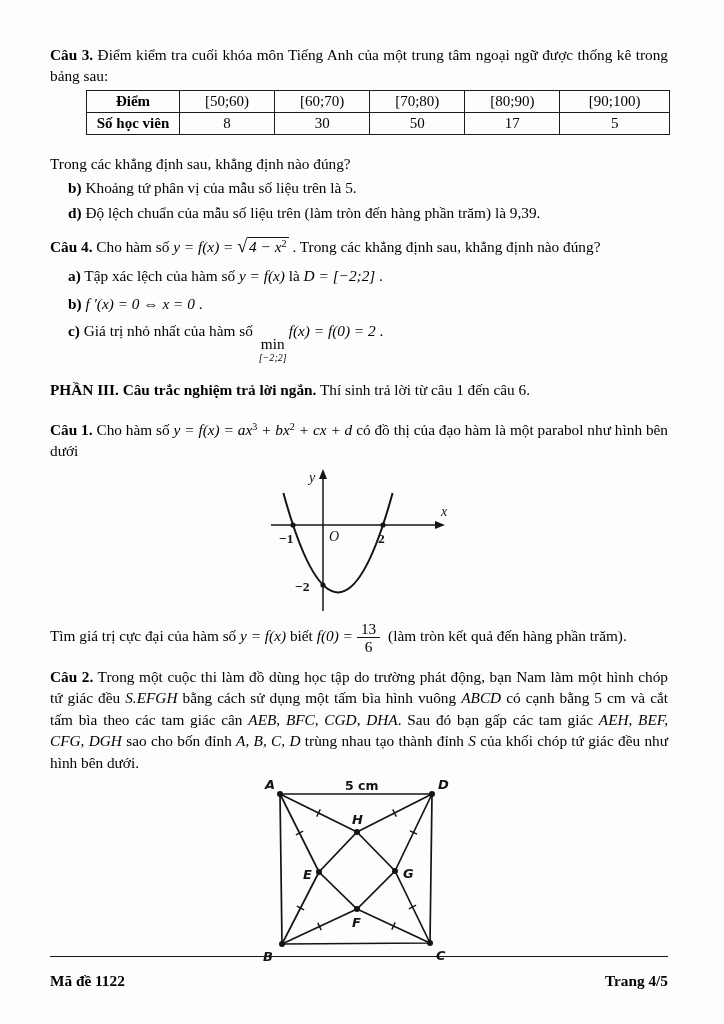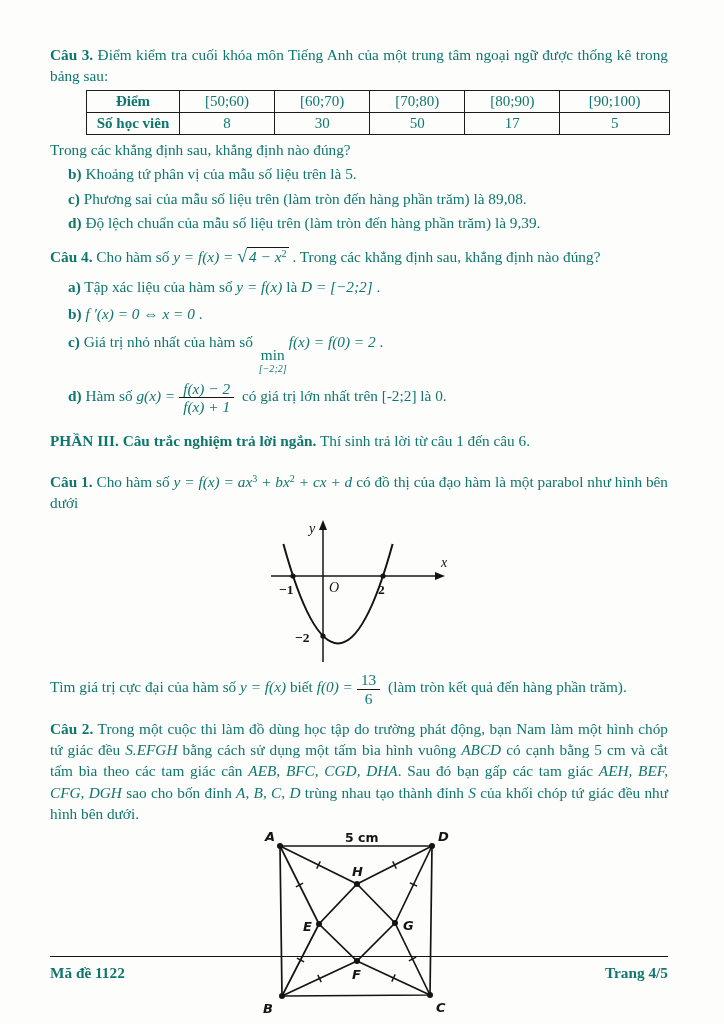--- a/index.html
+++ b/index.html
@@ -1,40 +1,40 @@
 <!DOCTYPE html>
 <html><head>
 <meta charset="utf-8">
 <style>
   html,body{margin:0;padding:0;background:#e8e8e8;}
   .page{position:relative;width:724px;height:1024px;margin:0 auto;background:#fdfdfb;
-        font-family:"Liberation Serif",serif;font-size:15.3px;color:#0f766e;
+        font-family:"Liberation Serif",serif;font-size:15.3px;color:#000000;
         padding:44px 56px 0 50px;box-sizing:border-box;line-height:1.4;overflow:hidden;}
   p{margin:0;}
   .bl{font-weight:700;}
   .it{font-style:italic;text-align:center;}
   .para{text-align:justify;}
   .stmt{margin-left:18px;margin-top:3px;}
   .stmt4{margin-left:18px;margin-top:6px;}
-  .exam-table{border-collapse:collapse;margin:3px 0 4px 36px;width:584px;}
+  .exam-table{border-collapse:collapse;margin:3px 0 18px 36px;width:584px;}
   .exam-table td{border:1px solid #1c1c1c;text-align:center;padding:0 2px;height:20px;font-size:15px;}
   .exam-table td.rowhead{font-weight:700;width:88px;}
   .frac{display:inline-flex;flex-direction:column;text-align:center;vertical-align:middle;
         margin:0 4px;line-height:1.12;}
   .frac .num{border-bottom:1.3px solid #151515;padding:0 4px;}
   .frac .den{padding:0 4px;}
   .sp{font-size:0.66em;vertical-align:0.5em;line-height:0;}
   .radsign{font-size:1.18em;}
   .radi{border-top:1.3px solid #151515;padding:0 2px;font-family:Liberation Serif, serif;}
   .minb{display:inline-flex;flex-direction:column;align-items:center;vertical-align:-0.85em;
         line-height:1;margin:0 2px;justify-content:center;}
   .minb .minsub{font-size:0.66em;margin-top:2px;font-style:italic;}
   .figwrap{text-align:center;margin:4px 0 2px 0;}
   .footer{position:absolute;left:50px;right:56px;top:956px;border-top:1.6px solid #151515;
-          display:flex;justify-content:space-between;padding-top:5px;font-weight:700;}
+          display:flex;justify-content:space-between;padding-top:13px;font-weight:700;}
   svg{display:block;margin:0 auto;}
   .ax{stroke:#141414;stroke-width:1.5;fill:none;}
   .curve{stroke:#141414;stroke-width:2;fill:none;}
   .fig-line{stroke:#141414;stroke-width:1.7;fill:none;}
   .tick{stroke:#141414;stroke-width:1.4;fill:none;}
   .dot{fill:#141414;}
   .gl{font-family:"Liberation Serif",serif;font-style:italic;font-size:14px;fill:#141414;}
   .gn{font-family:"Liberation Serif",serif;font-weight:700;font-size:13.5px;fill:#141414;}
   .fl{font-family:"DejaVu Sans",sans-serif;font-weight:700;font-style:italic;font-size:13px;fill:#141414;}
   .fs{font-family:"DejaVu Sans",sans-serif;font-weight:700;font-size:12.5px;fill:#141414;}
@@ -62,38 +62,33 @@
       <td>30</td>
       <td>50</td>
       <td>17</td>
       <td>5</td>
     </tr>
   </tbody>
     </table>
 
   <p>Trong các khẳng định sau, khẳng định nào đúng?</p>
   <p class="stmt"><span class="bl">b)</span><span> Khoảng tứ phân vị của mẫu số liệu trên là 5.</span></p>
-  <p class="stmt"><span class="bl">c)</span><span> Phương sai của mẫu số liệu trên (làm tròn đến hàng phần trăm) là 89,08.</span></p>
   <p class="stmt"><span class="bl">d)</span><span> Độ lệch chuẩn của mẫu số liệu trên (làm tròn đến hàng phần trăm) là 9,39.</span></p>
 
   <p style="margin-top:11px;"><span class="bl">Câu 4.</span><span> Cho hàm số </span><span class="it">y = f(x) = </span><span class="radsign">√</span><span class="radi"><span class="it">4 − x</span><sup class="sp">2</sup></span><span> . Trong các khẳng định sau, khẳng định nào đúng?</span></p>
 
-  <p class="stmt4"><span class="bl">a)</span><span> Tập xác liệu của hàm số </span><span class="it">y = f(x)</span><span> là </span><span class="it">D = [−2;2]</span><span> .</span></p>
+  <p class="stmt4"><span class="bl">a)</span><span> Tập xác lệch của hàm số </span><span class="it">y = f(x)</span><span> là </span><span class="it">D = [−2;2]</span><span> .</span></p>
 
   <p class="stmt4"><span class="bl">b)</span><span class="it"> f ′(x) = 0 ⇔ x = 0</span><span> .</span></p>
 
   <p class="stmt4"><span class="bl">c)</span><span> Giá trị nhỏ nhất của hàm số </span><span class="minb">
         <span>min</span>
         <span class="minsub">[−2;2]</span>
       </span><span class="it">f(x) = f(0) = 2</span><span> .</span></p>
 
-  <p class="stmt4"><span class="bl">d)</span><span> Hàm số </span><span class="it">g(x) =</span><span class="frac">
-        <span class="num it">f(x) − 2</span>
-        <span class="den it">f(x) + 1</span>
-      </span><span> có giá trị lớn nhất trên [-2;2] là 0.</span></p>
 
   <p style="margin-top:15px;font-family:Liberation Serif, serif;"><span class="bl">PHẦN III. Câu trắc nghiệm trả lời ngắn.</span><span> Thí sinh trả lời từ câu 1 đến câu 6.</span></p>
 
   <p class="para" style="margin-top:19px;"><span class="bl">Câu 1.</span><span> Cho hàm số </span><span class="it">y = f(x) = ax</span><sup class="sp">3</sup><span class="it"> + bx</span><sup class="sp">2</sup><span class="it"> + cx + d</span><span> có đồ thị của đạo hàm là một parabol như hình bên dưới</span></p>
 
   <div class="figwrap">
     <svg width="200" height="150" viewBox="0 0 200 150">
       <line class="ax" x1="12" y1="59" x2="176" y2="59"></line>
       <polygon class="dot" points="176,55 186,59 176,63"></polygon>
       <line class="ax" x1="64" y1="145" x2="64" y2="12"></line>

